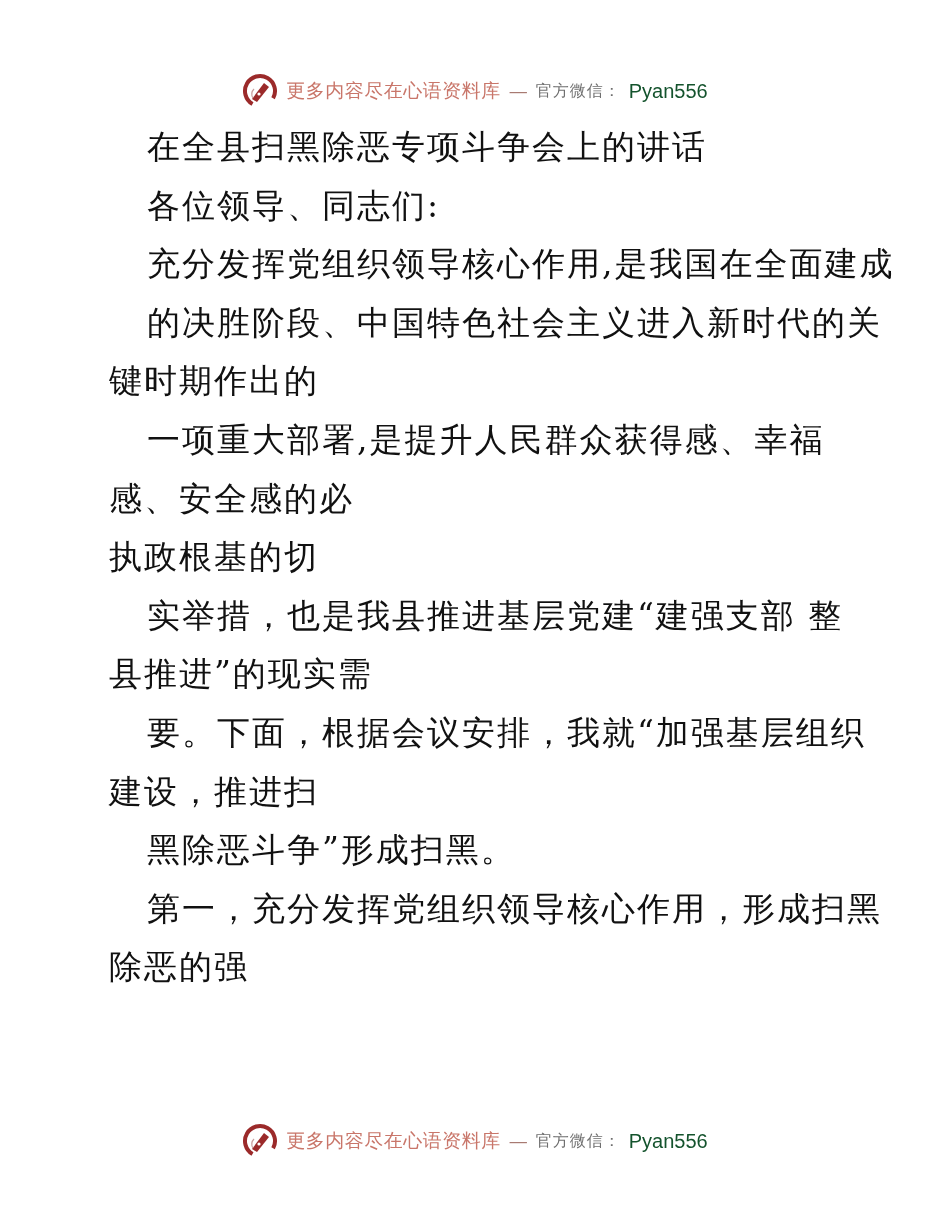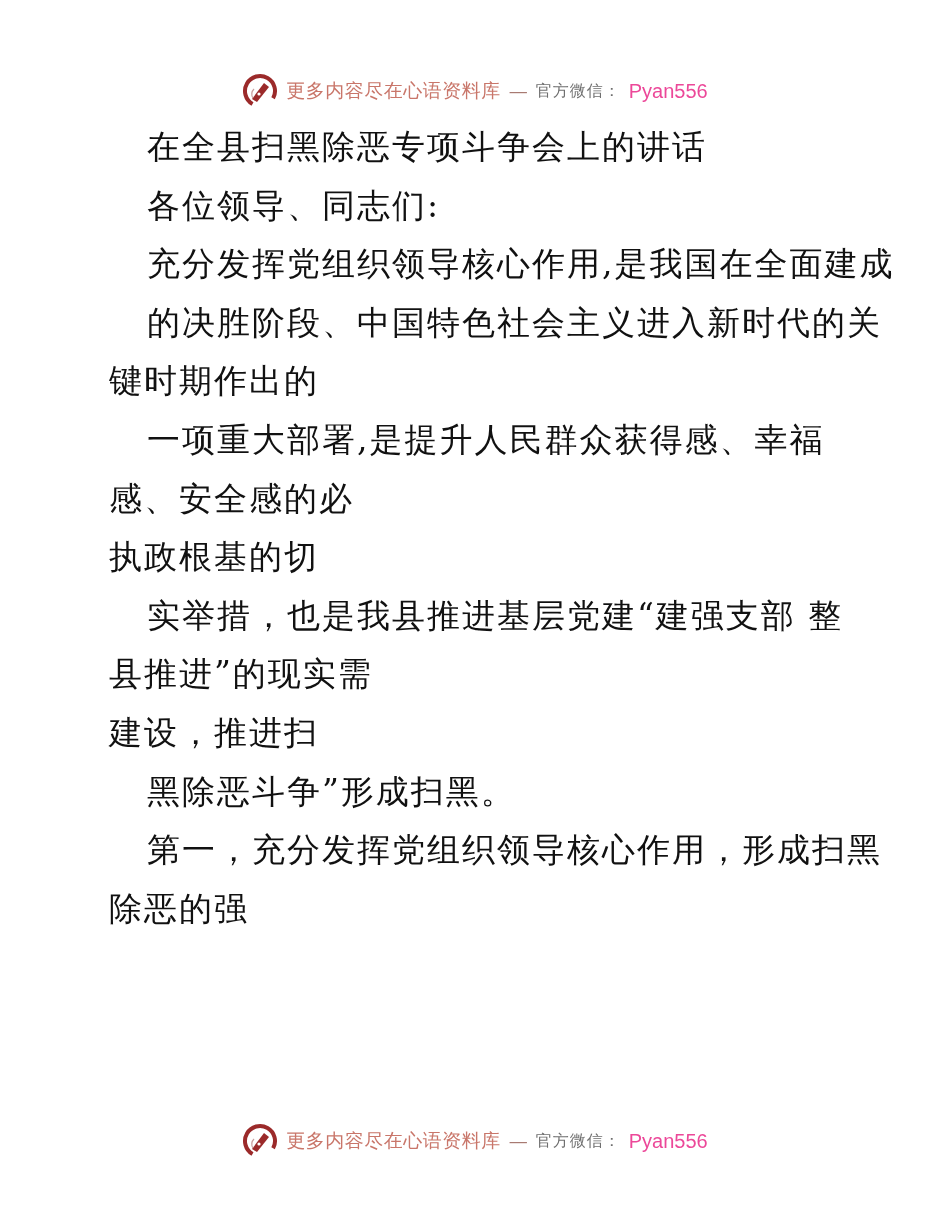--- a/index.html
+++ b/index.html
@@ -44,21 +44,21 @@
     }
     .banner .wechat-label {
       font-family: "DejaVu Sans", "Liberation Sans", sans-serif;
       font-size: 16px;
       color: #6f6f6f;
       letter-spacing: 1px;
     }
     .banner .wechat-id {
       font-family: "Liberation Sans", "DejaVu Sans", sans-serif;
       font-size: 20px;
-      color: #ec4899;
+      color: #14532d;
     }
     .page {
       position: absolute;
       top: 124px;
       left: 98px;
       width: 760px;
     }
     .line {
       height: 58.6px;
       line-height: 46px;
@@ -91,20 +91,21 @@
   <div class="line indent">在全县扫黑除恶专项斗争会上的讲话</div>
   <div class="line indent">各位领导、同志们:</div>
   <div class="line indent">充分发挥党组织领导核心作用,是我国在全面建成</div>
   <div class="line indent">的决胜阶段、中国特色社会主义进入新时代的关</div>
   <div class="line">键时期作出的</div>
   <div class="line indent">一项重大部署,是提升人民群众获得感、幸福</div>
   <div class="line">感、安全感的必</div>
   <div class="line">执政根基的切</div>
   <div class="line indent">实举措，也是我县推进基层党建“建强支部 整</div>
   <div class="line">县推进”的现实需</div>
+  <div class="line indent">要。下面，根据会议安排，我就“加强基层组织</div>
   <div class="line">建设，推进扫</div>
   <div class="line indent">黑除恶斗争”形成扫黑。</div>
   <div class="line indent">第一，充分发挥党组织领导核心作用，形成扫黑</div>
   <div class="line">除恶的强</div>
 </div>
 
 <div class="banner bottom">
   <span class="logo">
     <svg width="36" height="36" viewBox="0 0 36 36">
       <circle cx="18" cy="18" r="15" fill="none" stroke="#9b2a2a" stroke-width="4" stroke-dasharray="70 25" transform="rotate(120 18 18)"></circle>

